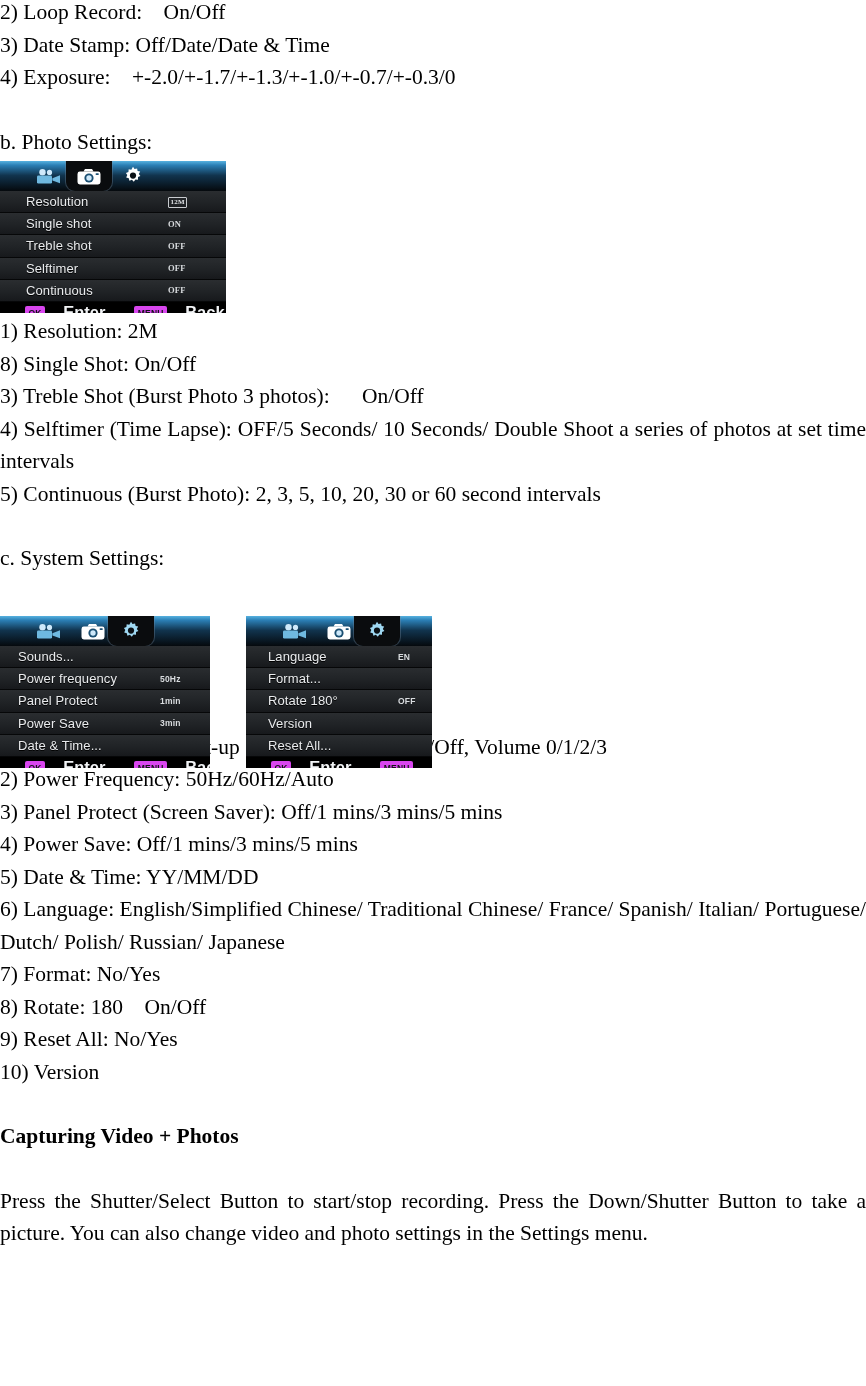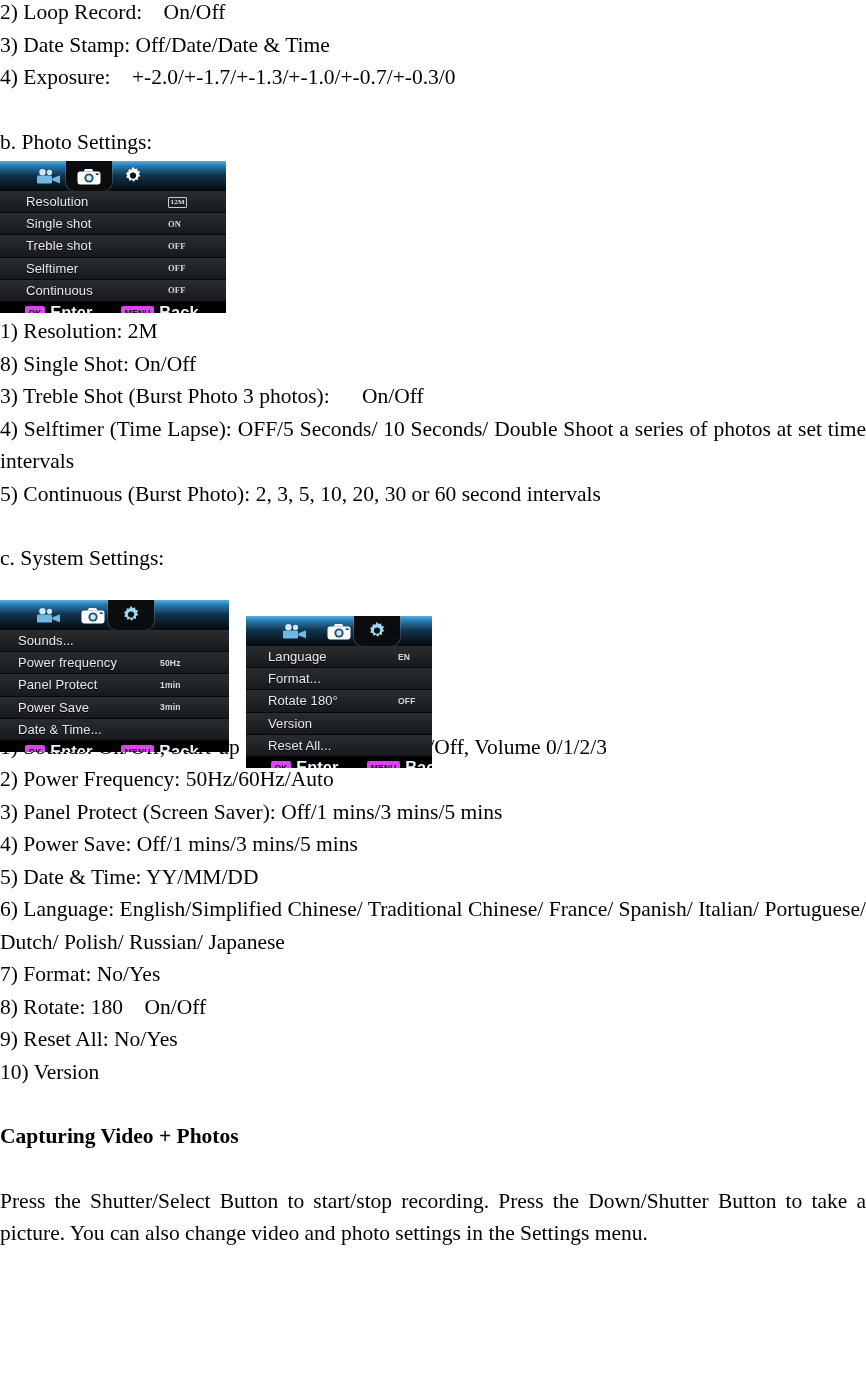--- a/index.html
+++ b/index.html
@@ -113,21 +113,21 @@
     font-weight: bold;
     line-height: 1;
     padding: 2.5px 3.5px 2px 3.5px;
     border-radius: 2px;
     letter-spacing: .2px;
   }
   .osd-foot .ftxt {
     font-size: 16.5px;
     font-weight: bold;
     color: #f2f4f6;
-    margin-left: 5px;
+    margin-left: 18px;
     white-space: nowrap;
     text-align: center;
   }
   .osd-foot .grp { display: flex; align-items: center; }
 
   
   #photo-menu {
     position: absolute;
     left: 0px;
     top: 161px;
@@ -136,22 +136,22 @@
   }
   #photo-menu .osd-row .lbl { margin-left: 26px; }
   #photo-menu .osd-row .val { left: 168px; font-family: Liberation Serif, serif; }
   #photo-menu .osd-foot .grp.a { margin-left: 25px; }
   #photo-menu .osd-foot .grp.b { margin-left: 29px; }
 
   
   #sys-menu-1 {
     position: absolute;
     left: 0px;
-    top: 600px;
-    width: 229px;
+    top: 616px;
+    width: 210px;
     height: 152px;
   }
   #sys-menu-1 .osd-row .lbl { margin-left: 18px; }
   #sys-menu-1 .osd-row .val { left: 160px; }
   #sys-menu-1 .osd-foot .grp.a { margin-left: 25px; }
   #sys-menu-1 .osd-foot .grp.b { margin-left: 29px; }
 
   
   #sys-menu-2 {
     position: absolute;

